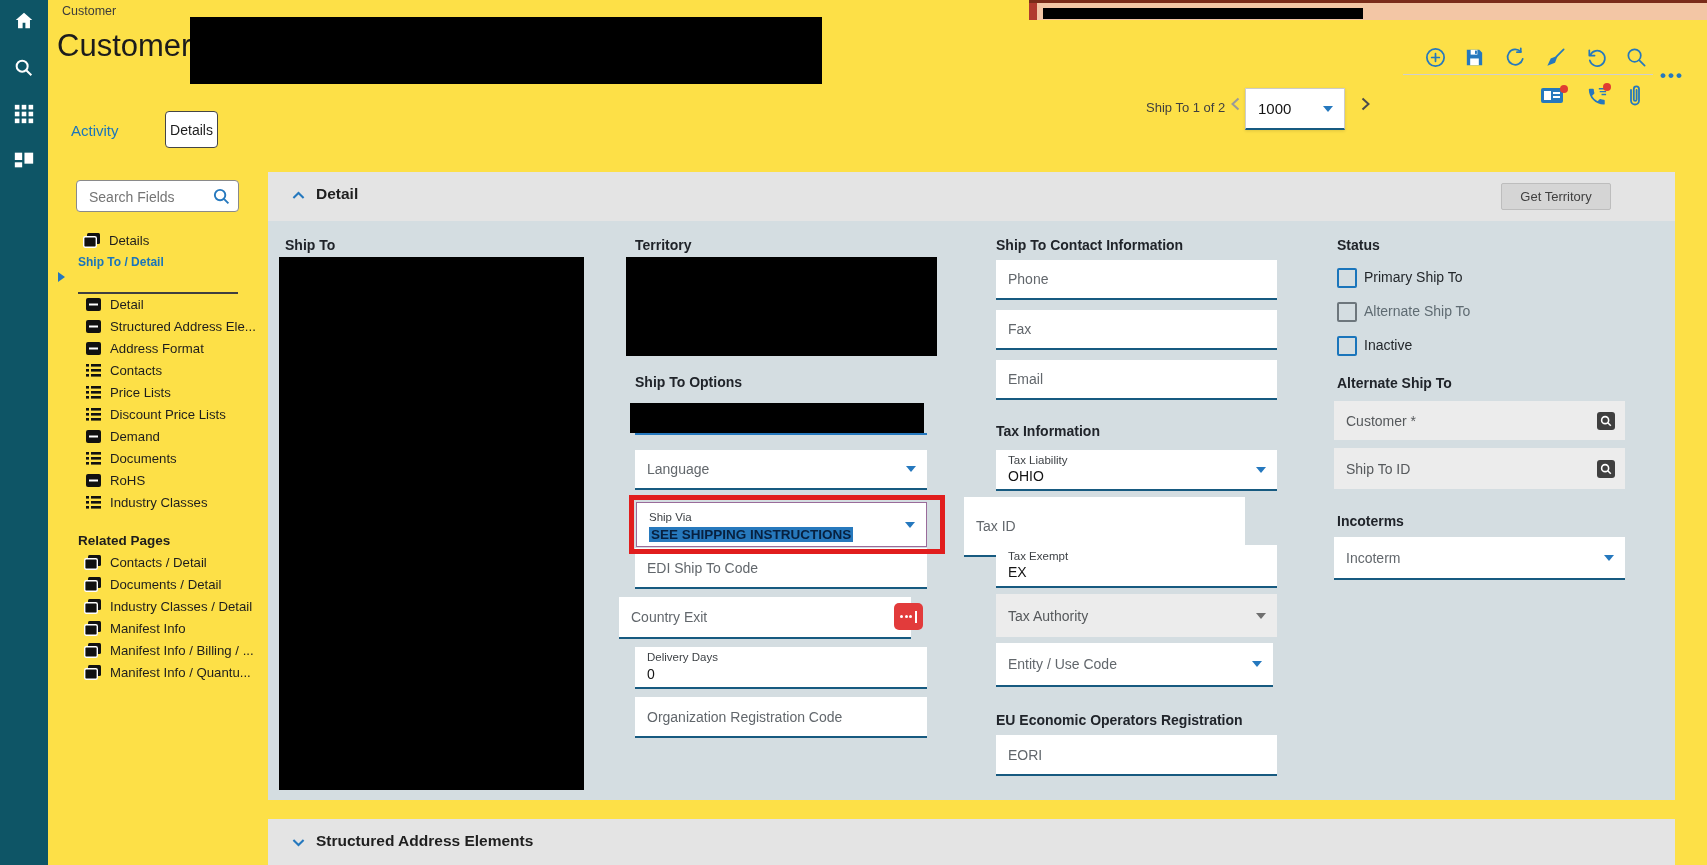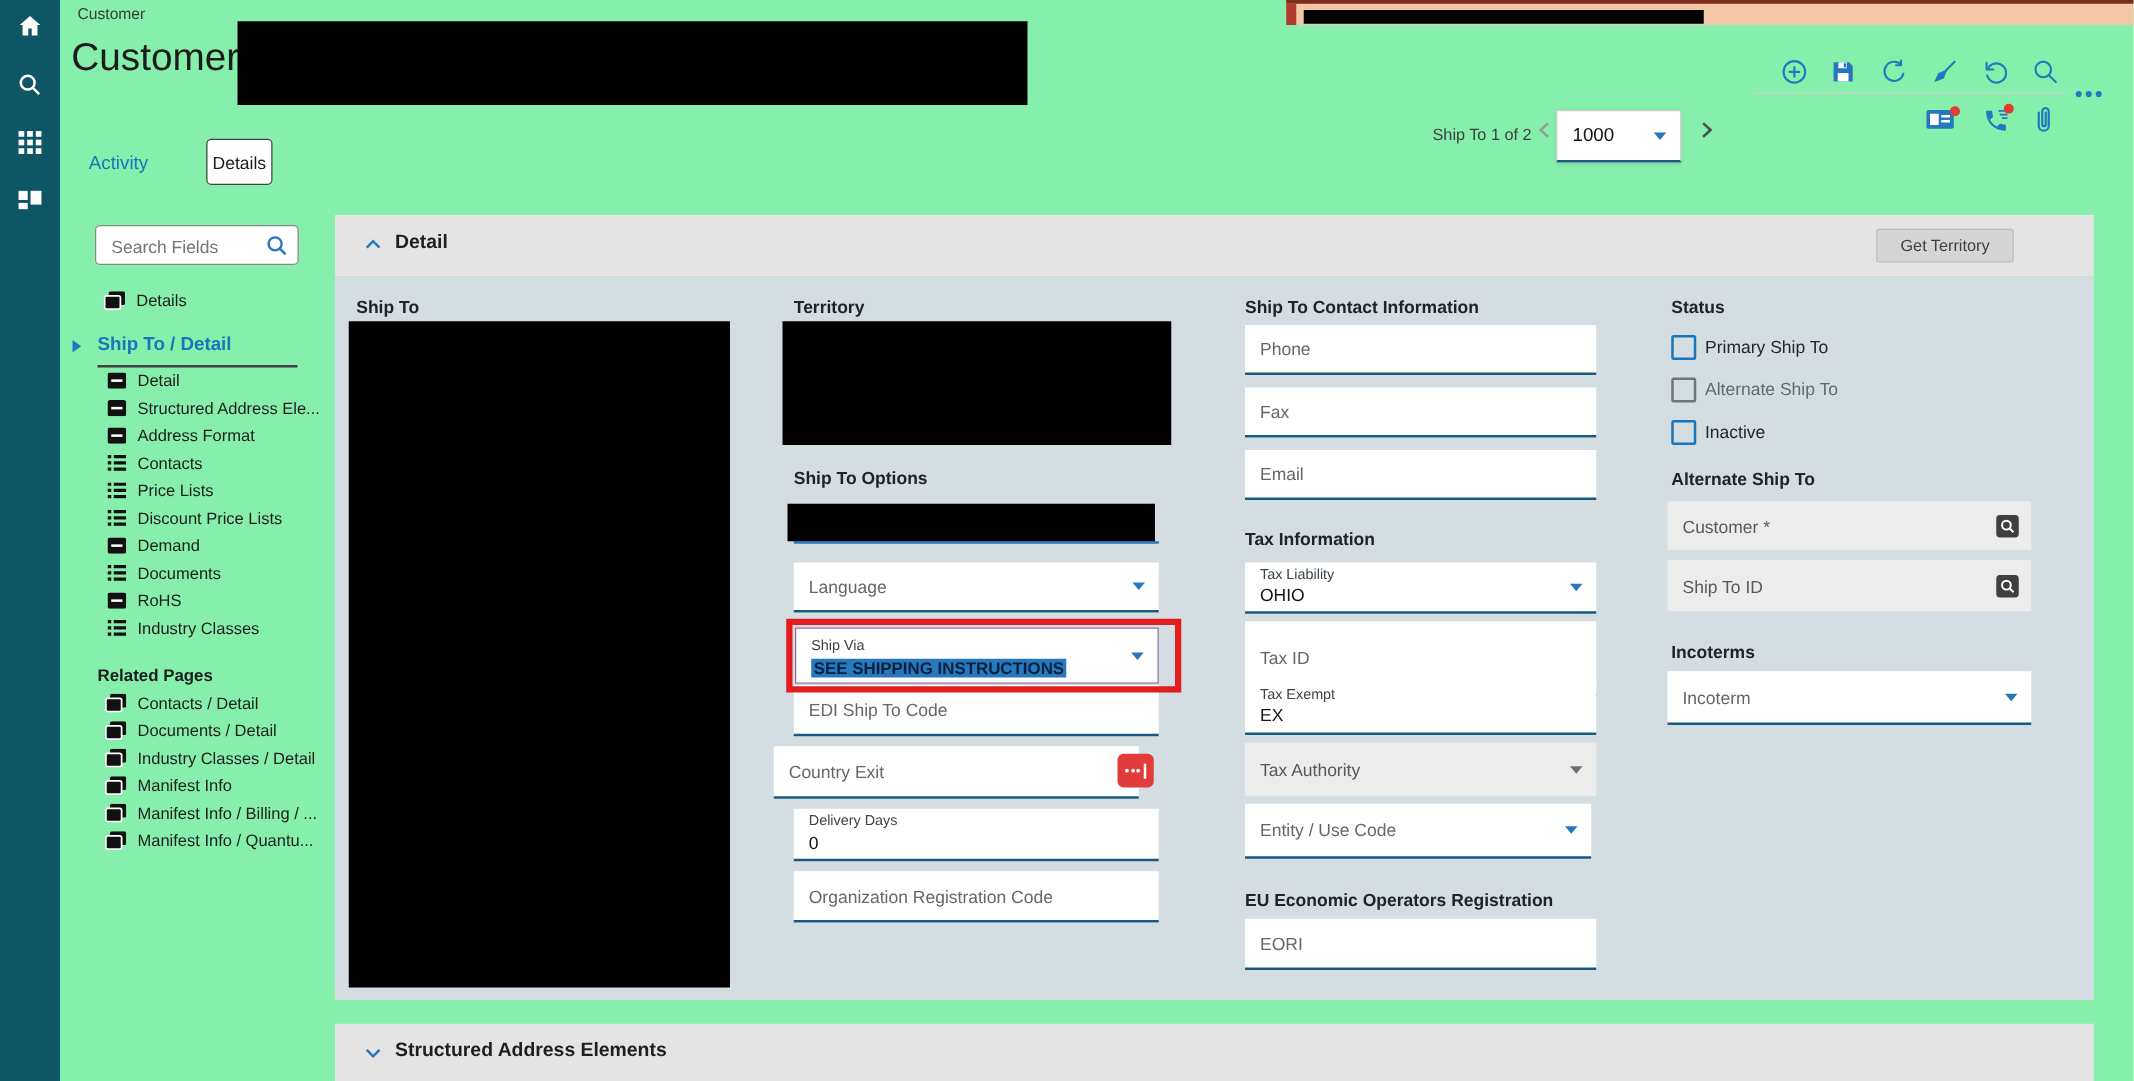--- a/index.html
+++ b/index.html
@@ -1,16 +1,16 @@
 <!DOCTYPE html>
 <html><head>
 <meta charset="utf-8">
 <style>
   html,body{margin:0;padding:0;background:#fff;font-family:"Liberation Sans",sans-serif;}
-  #app{position:relative;width:1707px;height:865px;background:#86efac;overflow:hidden;}
+  #app{position:relative;width:1707px;height:865px;background:#fde047;overflow:hidden;}
   svg{display:block;}
 
   
   #leftnav{position:absolute;left:0;top:0;width:48px;height:865px;background:#0e5566;}
   .navicon{position:absolute;left:13px;width:22px;height:22px;cursor:pointer;}
 
   
   #breadcrumb{position:absolute;left:62px;top:4px;font-size:12.5px;color:#3c3c3c;}
   #pagetitle{position:absolute;left:57px;top:28px;font-size:31px;color:#1c1c1c;}
   .redact{position:absolute;background:#000;}
@@ -36,21 +36,21 @@
   #tab-activity{position:absolute;left:71px;top:122px;font-size:15px;color:#1a75bb;cursor:pointer;}
   #tab-details{position:absolute;left:165px;top:111px;width:53px;height:37px;border:1.5px solid #454545;border-radius:4px;background:#fff;box-sizing:border-box;display:flex;align-items:center;justify-content:center;font-size:14px;color:#1c1c1c;cursor:pointer;}
 
   
   #side-search{position:absolute;left:76px;top:180px;width:163px;height:32px;border:1px solid #8a8a8a;border-radius:4px;background:#fff;box-sizing:border-box;}
   #side-search input{position:absolute;left:10px;top:5px;width:115px;height:20px;border:none;outline:none;font-size:14px;color:#555;font-family:"Liberation Sans",sans-serif;background:transparent;}
   #side-search svg{position:absolute;right:7px;top:6px;}
   .side-item{display:flex;align-items:center;height:22px;gap:9px;cursor:pointer;}
   .side-item .t{font-size:13.2px;color:#1d1d1d;white-space:nowrap;}
   #root-item{position:absolute;left:83px;top:229px;}
-  #active-item{position:absolute;left:78px;top:267px;font-size:15px;font-weight:bold;color:#1a75bb;cursor:pointer;}
+  #active-item{position:absolute;left:78px;top:255px;font-size:12px;font-weight:bold;color:#1a75bb;cursor:pointer;}
   #active-tri{position:absolute;left:58px;top:272px;width:0;height:0;border-top:5px solid transparent;border-bottom:5px solid transparent;border-left:7px solid #2578be;}
   #active-underline{position:absolute;left:78px;top:292px;width:160px;height:1.5px;background:#3f3f3f;}
   #side-list{position:absolute;left:86px;top:293px;}
   #related-header{position:absolute;left:78px;top:533px;font-size:13.5px;font-weight:bold;color:#1d1d1d;}
   #related-list{position:absolute;left:84px;top:551px;}
 
   
   .sec-head{position:absolute;background:#e4e4e4;cursor:pointer;}
   .sec-title{position:absolute;left:48px;top:13px;font-size:15.5px;font-weight:bold;color:#1f1f1f;}
   .sec-caret{position:absolute;left:22px;top:15px;}
@@ -447,21 +447,21 @@
   </div>
   <div class="fld" style="left:996px;top:360px;width:281px;height:40px">
     <span class="ph">Email</span>
   </div>
 
   <div class="fld two" style="left:996px;top:450px;width:281px;height:41px">
     <span class="lbl">Tax Liability</span>
     <span class="val">OHIO</span>
     <span class="dd"></span>
   </div>
-  <div class="fld" style="left:996px;top:497px;width:281px;height:60px">
+  <div class="fld" style="left:964px;top:497px;width:281px;height:60px">
     <span class="ph">Tax ID</span>
   </div>
   <div class="fld two" style="left:996px;top:545px;width:281px;height:43px">
     <span class="lbl">Tax Exempt</span>
     <span class="val">EX</span>
   </div>
   <div class="fld dis" style="left:996px;top:594px;width:281px;height:43px">
     <span class="ph">Tax Authority</span>
     <span class="dd gray"></span>
   </div>

